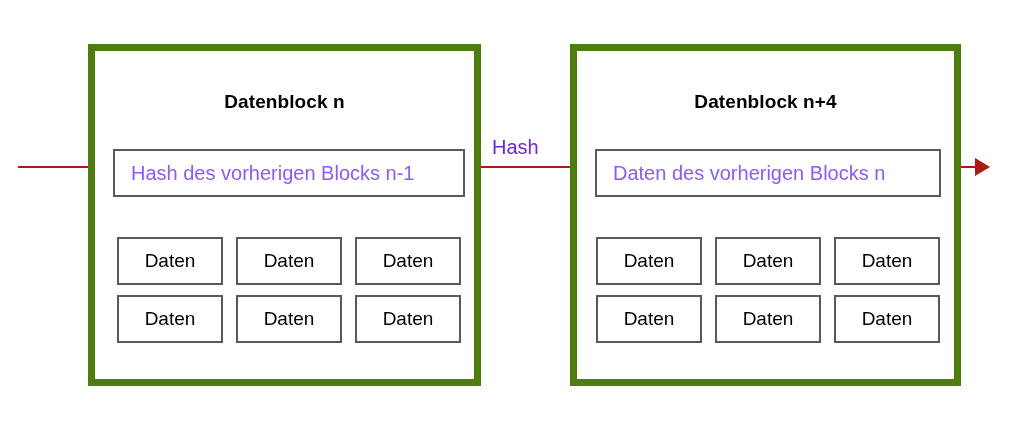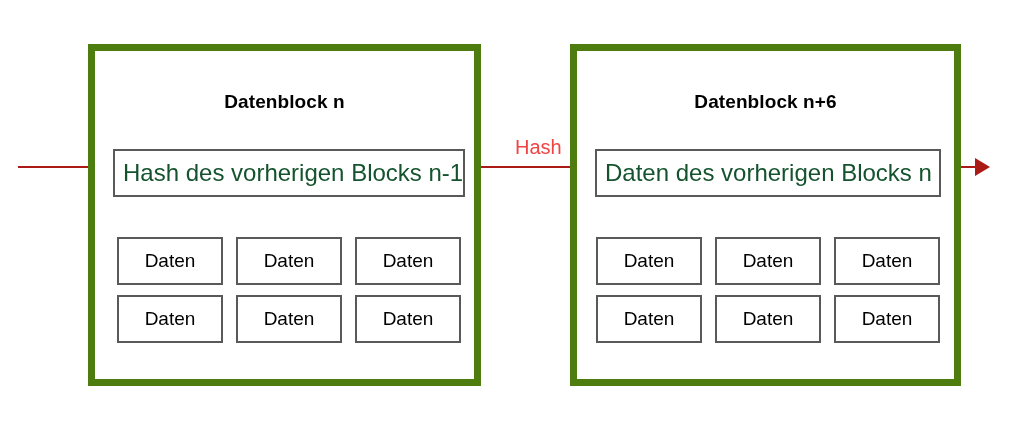--- a/index.html
+++ b/index.html
@@ -43,23 +43,23 @@
   }
 
   
   .hash-bar {
     position: absolute;
     box-sizing: border-box;
     border: 2px solid #595959;
     background: #ffffff;
     display: flex;
     align-items: center;
-    padding-left: 8px;
-    font-size: 24px;
-    color: #14532d;
+    padding-left: 16px;
+    font-size: 20px;
+    color: #8b5cf6;
     white-space: nowrap;
   }
   #block-n .hash-bar  { left: 18px; top: 98px; width: 352px; height: 48px; }
   #block-n1 .hash-bar { left: 18px; top: 98px; width: 346px; height: 48px; }
 
   
   .daten-grid {
     position: absolute;
     display: grid;
     grid-template-columns: repeat(3, 106px);
@@ -104,24 +104,24 @@
   #line-mid      { left: 481px; top: 166px; width: 104px; }
   #arrowhead-mid { left: 575px; top: 158px; }
 
   
   #line-out      { left: 961px; top: 166px; width: 22px; }
   #arrowhead-out { left: 975px; top: 158px; }
 
   
   #hash-label {
     position: absolute;
-    left: 515px;
+    left: 492px;
     top: 136px;
     font-size: 20px;
-    color: #ef4444;
+    color: #6d28d9;
     white-space: nowrap;
   }
 </style>
 </head>
 <body>
 
 <div id="canvas">
 
   <div class="conn-line" id="line-in"></div>
   <div class="arrow-head" id="arrowhead-in"></div>
@@ -141,21 +141,21 @@
       <div class="daten-box">Daten</div>
     </div>
   </div>
 
   <div class="conn-line" id="line-mid"></div>
   <div class="arrow-head" id="arrowhead-mid"></div>
   <div id="hash-label">Hash</div>
 
   <div class="block" id="block-n1">
 
-    <div class="block-title">Datenblock n+6</div>
+    <div class="block-title">Datenblock n+4</div>
 
     <div class="hash-bar">Daten des vorherigen Blocks n</div>
 
     <div class="daten-grid">
       <div class="daten-box">Daten</div>
       <div class="daten-box">Daten</div>
       <div class="daten-box">Daten</div>
       <div class="daten-box">Daten</div>
       <div class="daten-box">Daten</div>
       <div class="daten-box">Daten</div>

